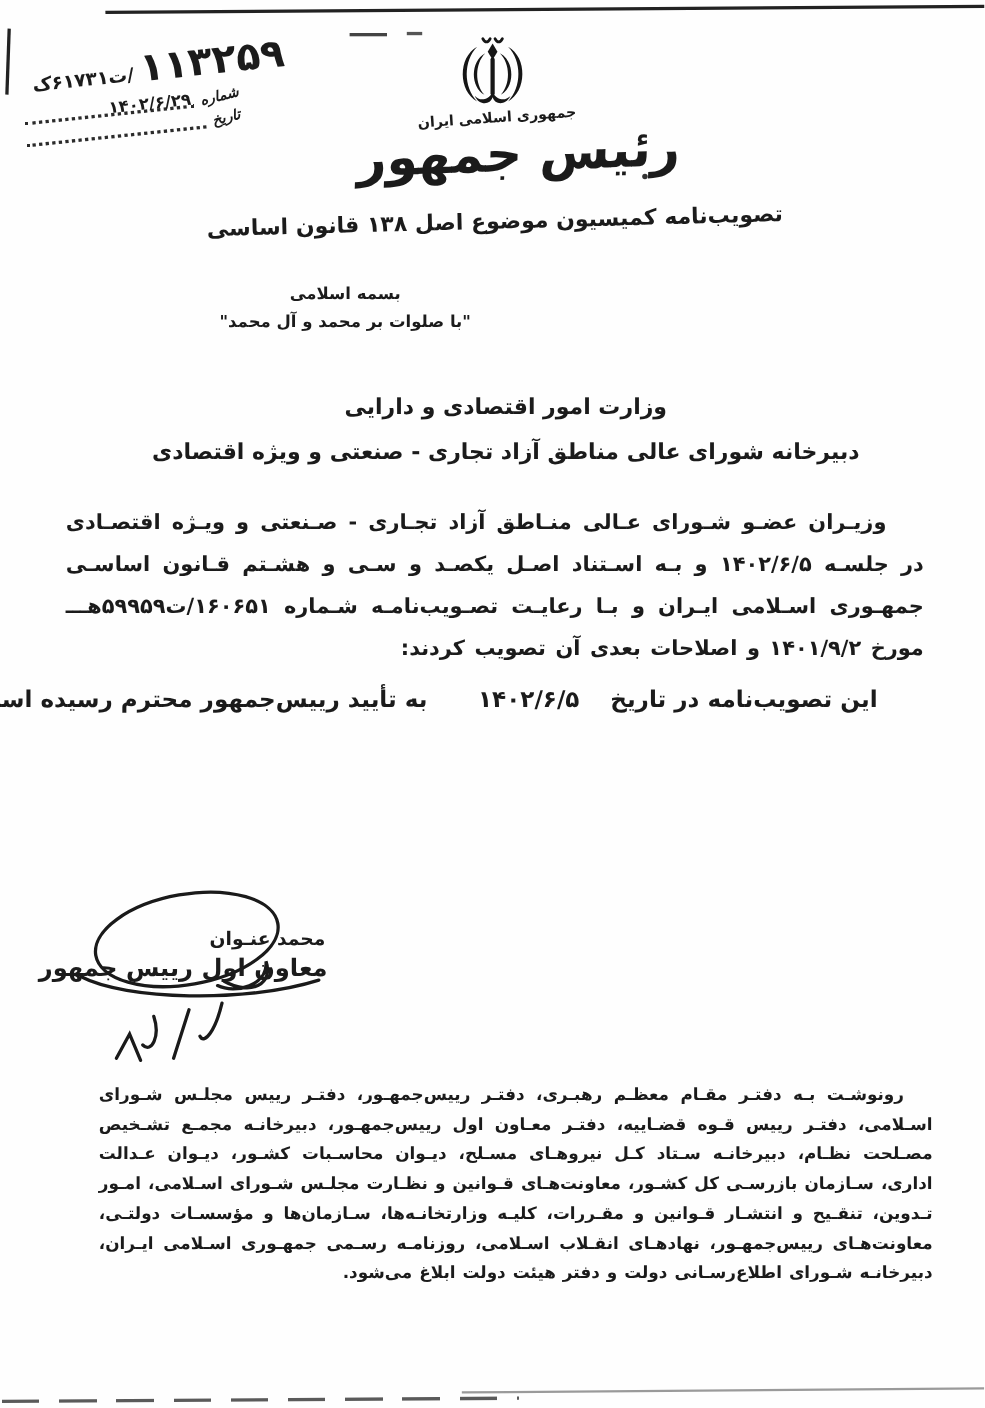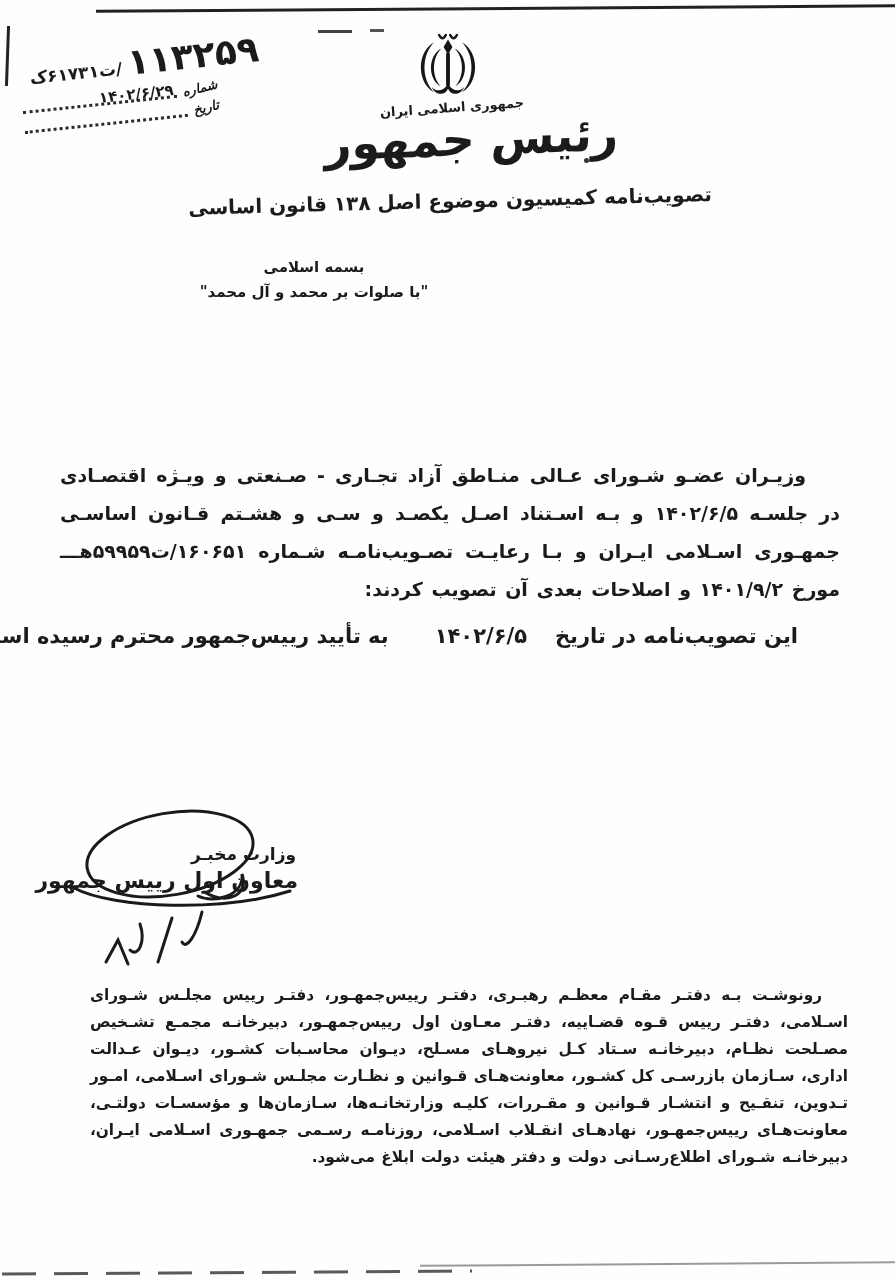--- a/index.html
+++ b/index.html
@@ -114,41 +114,45 @@
   </div>
   <div class="country">جمهوری اسلامی ایران</div>
   <div class="office">رئیس جمهور</div>
   <div class="doctype">تصویب‌نامه کمیسیون موضوع اصل ۱۳۸ قانون اساسی</div>
 
   <div class="invocation">
     <div class="basmala">بسمه اسلامی</div>
     <div class="salawat">"با صلوات بر محمد و آل محمد"</div>
   </div>
 
+  <div class="addressee">
+    <div>وزارت امور اقتصادی و دارایی</div>
+    <div>دبیرخانه شورای عالی مناطق آزاد تجاری - صنعتی و ویژه اقتصادی</div>
+  </div>
 
   <div class="body-text">
     <p class="para">وزیـران عضـو شـورای عـالی منـاطق آزاد تجـاری - صـنعتی و ویـژه اقتصـادی در جلسـه ۱۴۰۲/۶/۵ و بـه اسـتناد اصـل یکصـد و سـی و هشـتم قـانون اساسـی جمهـوری اسـلامی ایـران و بـا رعایـت تصـویب‌نامـه شـماره ۱۶۰۶۵۱/ت۵۹۹۵۹هـــ مورخ ۱۴۰۱/۹/۲ و اصلاحات بعدی آن تصویب کردند:</p>
     <div class="approval">
       <span>این تصویب‌نامه در تاریخ</span><span class="approval-date">۱۴۰۲/۶/۵</span><span>به تأیید رییس‌جمهور محترم رسیده است.</span>
     </div>
   </div>
 
   <div class="signature">
     <svg class="scribble" width="272" height="200" viewBox="0 0 272 200" aria-hidden="true">
       <g fill="none" stroke="#1a1a1a" stroke-width="3" stroke-linecap="round">
         <ellipse cx="118" cy="62" rx="84" ry="41" transform="rotate(-10 118 62)"></ellipse>
         <path d="M22 96 C 62 117, 172 120, 238 99"></path>
         <path d="M152 100 c 25 14, 45 2, 38 -18 c 2 22, -28 30, -44 22"></path>
         <path d="M150 120 C 144 145, 134 158, 130 150"></path>
         <path d="M120 126 L 106 170"></path>
         <path d="M88 132 C 94 150, 86 166, 78 158"></path>
         <path d="M54 170 L 66 148 L 76 172"></path>
       </g>
     </svg>
-    <div class="sig-name">وزارت مخبـر</div>
+    <div class="sig-name">محمد عنـوان</div>
     <div class="sig-title">معاون اول رییس جمهور</div>
   </div>
 
   <div class="distribution">
     <p>رونوشـت بـه دفتـر مقـام معظـم رهبـری، دفتـر رییس‌جمهـور، دفتـر رییس مجلـس شـورای اسـلامی، دفتـر رییس قـوه قضـاییه، دفتـر معـاون اول رییس‌جمهـور، دبیرخانـه مجمـع تشـخیص مصـلحت نظـام، دبیرخانـه سـتاد کـل نیروهـای مسـلح، دیـوان محاسـبات کشـور، دیـوان عـدالت اداری، سـازمان بازرسـی کل کشـور، معاونت‌هـای قـوانین و نظـارت مجلـس شـورای اسـلامی، امـور تـدوین، تنقـیح و انتشـار قـوانین و مقـررات، کلیـه وزارتخانـه‌ها، سـازمان‌ها و مؤسسـات دولتـی، معاونت‌هـای رییس‌جمهـور، نهادهـای انقـلاب اسـلامی، روزنامـه رسـمی جمهـوری اسـلامی ایـران، دبیرخانـه شـورای اطلاع‌رسـانی دولت و دفتر هیئت دولت ابلاغ می‌شود.</p>
   </div>
 
   <div class="art bot-line1"></div>
   <div class="art bot-line2"></div>
 

